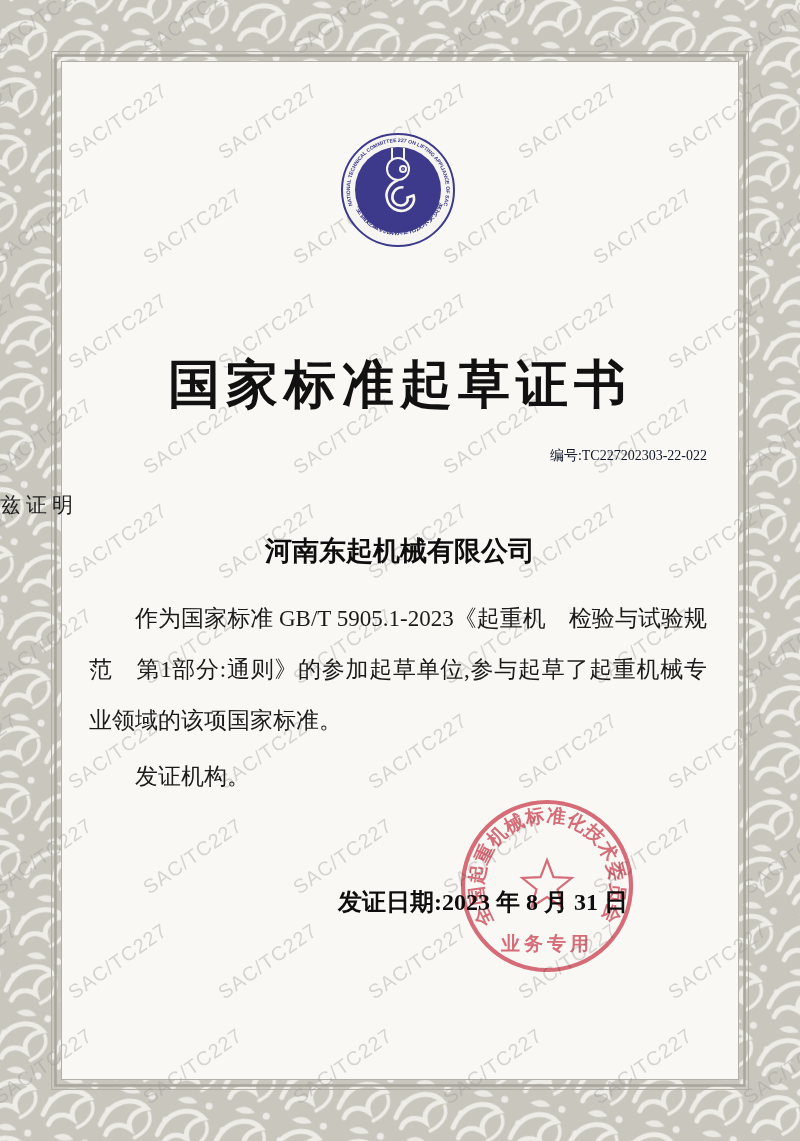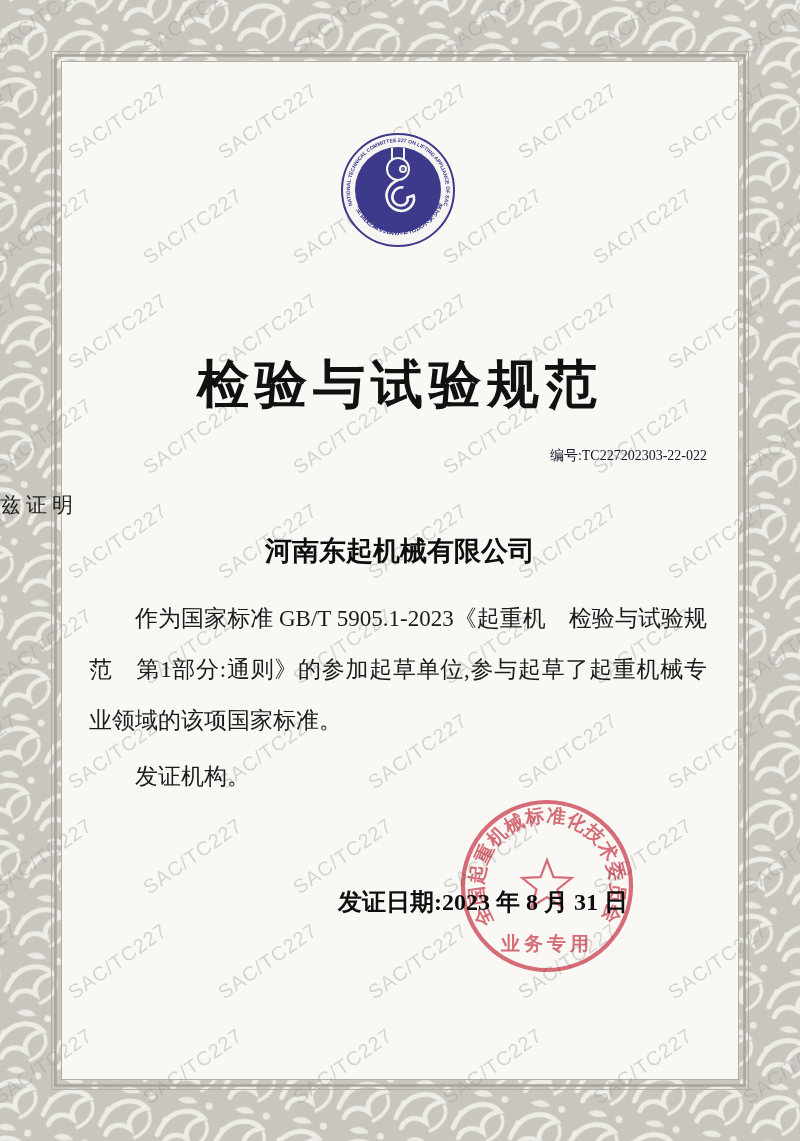--- a/index.html
+++ b/index.html
@@ -152,21 +152,21 @@
         <circle cx="58" cy="37" r="11"></circle>
         <circle cx="63" cy="37" r="3"></circle>
         <circle cx="63" cy="37" r="0.7" fill="#f6f5f1" stroke="none"></circle>
         <path stroke-width="2.6" d="M58 48 C 49 52, 45 60, 47 67 C 49 76, 58 81, 66 78
                  C 72 75.5, 75.5 69, 73.5 63.5 L 67.5 65.5 C 68.5 69.5, 66 73, 61.5 73.5
                  C 56 74, 51.5 69.5, 52.5 63.5 C 53.5 58, 58.5 54.5, 63.5 55.5"></path>
       </g>
     </svg>
 
 
-    <div class="main-title">检验与试验规范</div>
+    <div class="main-title">国家标准起草证书</div>
 
     <div class="cert-no">编号:TC227202303-22-022</div>
 
     <div class="salutation">兹证明</div>
 
     <div class="company">河南东起机械有限公司</div>
 
     <div class="body-text">
       <p>作为国家标准 GB/T 5905.1-2023《起重机　检验与试验规范　第1部分:通则》的参加起草单位,参与起草了起重机械专业领域的该项国家标准。</p>
       <p>发证机构。</p>

